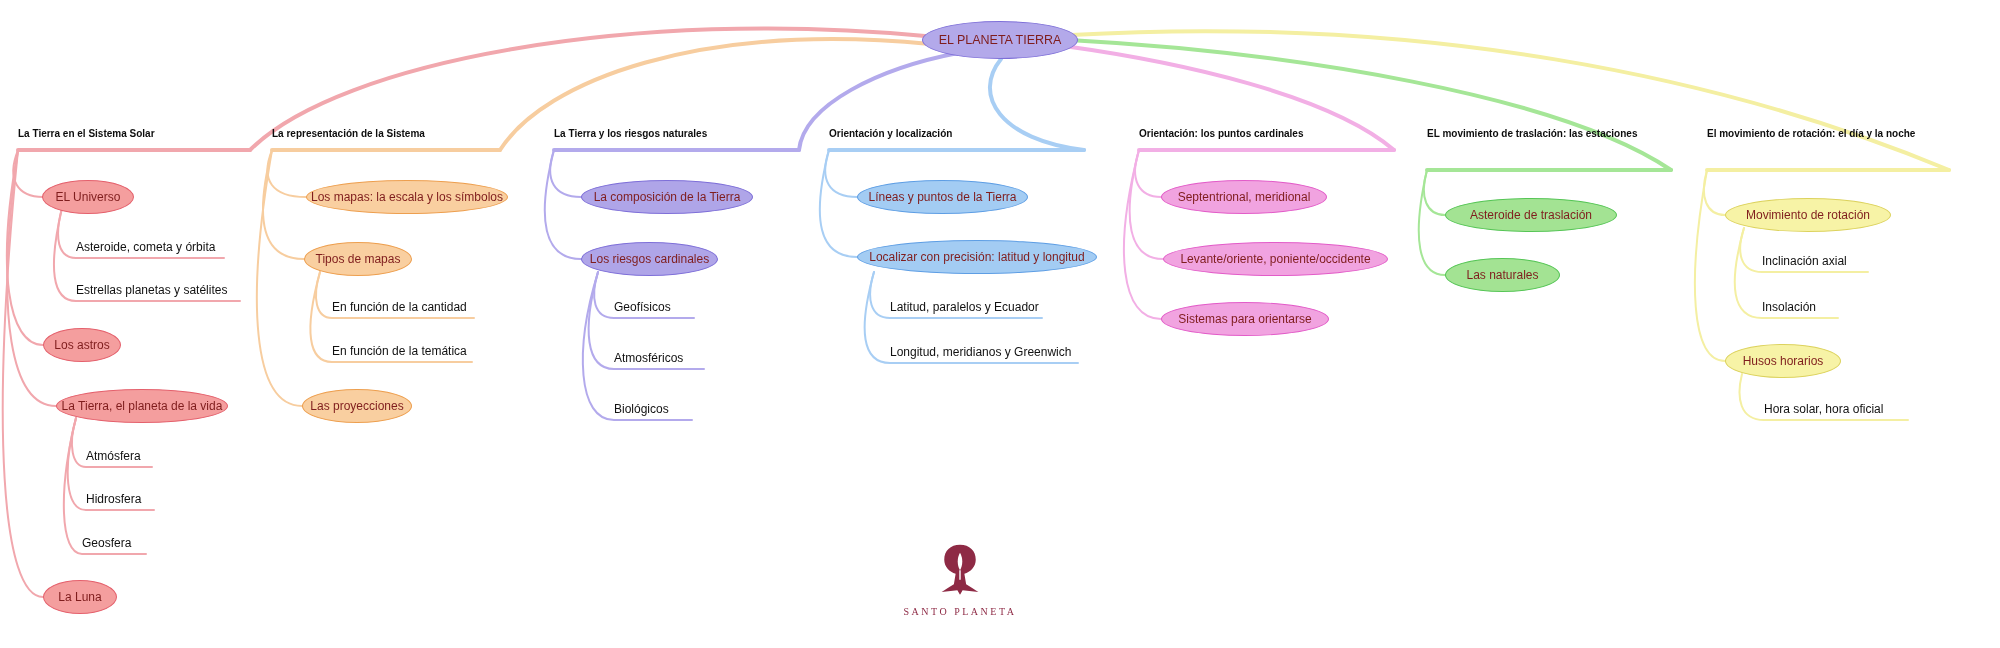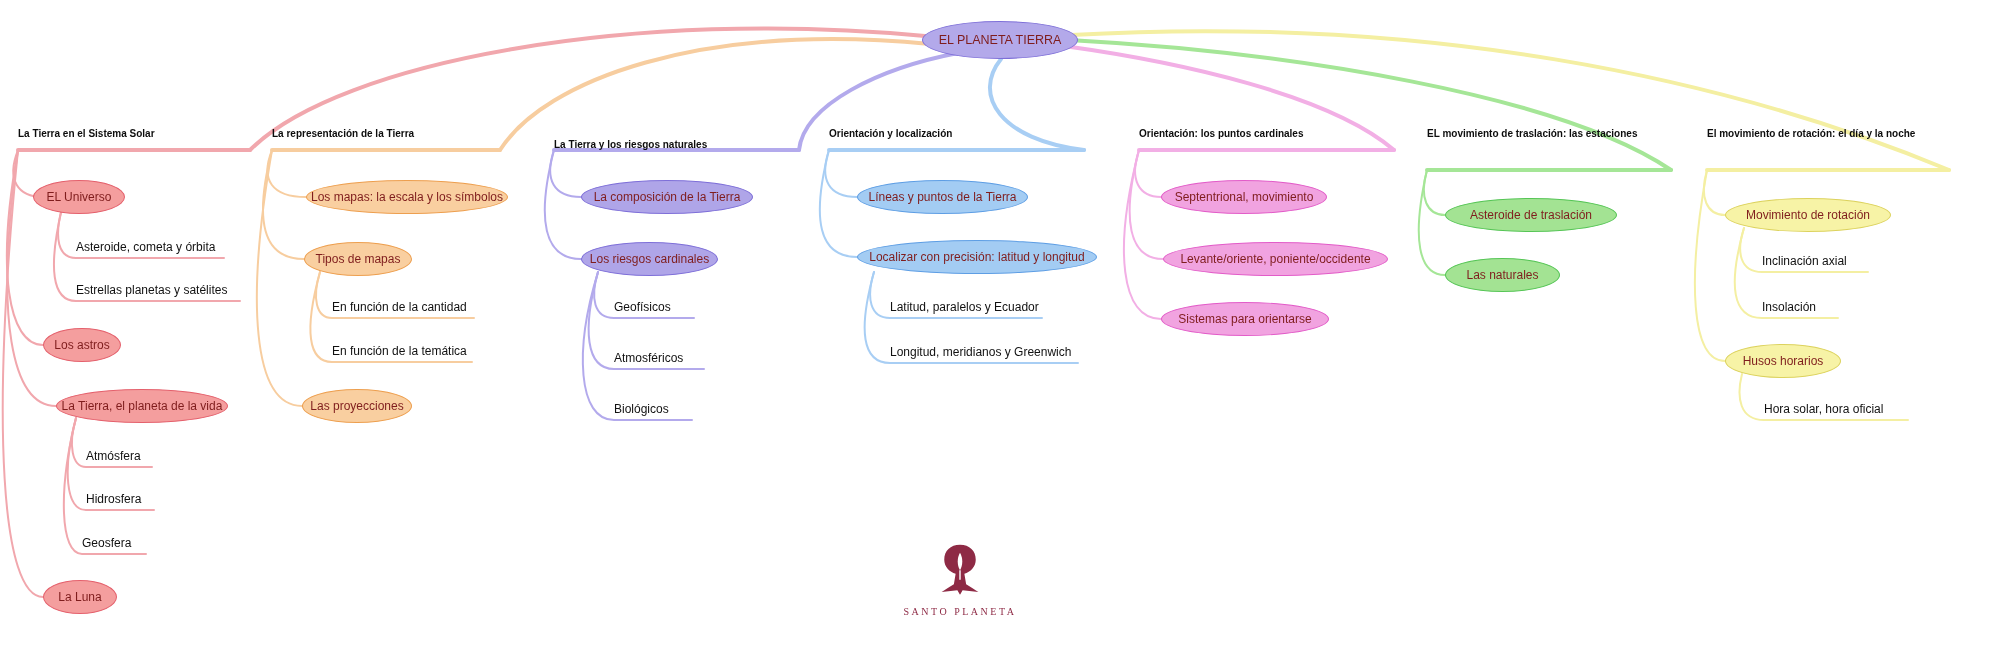--- a/index.html
+++ b/index.html
@@ -90,28 +90,28 @@
     <path class="ln child b6" d="M 1707,170 C 1699,198 1707,215 1725,215"></path>
     <path class="ln child b6" d="M 1707,170 C 1687,280 1691,361 1725,361"></path>
     <path class="ln child b6" d="M 1744,228 C 1736,252 1740,272 1762,272 L 1868,272"></path>
     <path class="ln child b6" d="M 1744,228 C 1728,285 1732,318 1762,318 L 1838,318"></path>
     <path class="ln child b6" d="M 1742,374 C 1736,398 1740,420 1764,420 L 1908,420"></path>
   </svg>
 
   <div class="node root" style="left:922px;top:21px;width:156px;height:38px">EL PLANETA TIERRA</div>
 
   <div class="heading" style="left:18px;top:127px;width:232px">La Tierra en el Sistema Solar</div>
-  <div class="heading" style="left:272px;top:127px;width:228px">La representación de la Tierra</div>
-  <div class="heading" style="left:554px;top:138px;width:245px">La Tierra y los riesgos naturales</div>
+  <div class="heading" style="left:272px;top:127px;width:228px">La representación de la Sistema</div>
+  <div class="heading" style="left:554px;top:127px;width:245px">La Tierra y los riesgos naturales</div>
   <div class="heading" style="left:829px;top:127px;width:255px">Orientación y localización</div>
   <div class="heading" style="left:1139px;top:127px;width:255px">Orientación: los puntos cardinales</div>
   <div class="heading" style="left:1427px;top:127px;width:244px">EL movimiento de traslación: las estaciones</div>
   <div class="heading" style="left:1707px;top:127px;width:242px">El movimiento de rotación: el día y la noche</div>
 
-  <div class="node nb0" style="left:33px;top:180px;width:92px">EL Universo</div>
+  <div class="node nb0" style="left:42px;top:180px;width:92px">EL Universo</div>
   <div class="tnode" style="left:76px;top:240px">Asteroide, cometa y órbita</div>
   <div class="tnode" style="left:76px;top:283px">Estrellas planetas y satélites</div>
   <div class="node nb0" style="left:43px;top:328px;width:78px">Los astros</div>
   <div class="node nb0" style="left:56px;top:389px;width:172px">La Tierra, el planeta de la vida</div>
   <div class="tnode" style="left:86px;top:449px">Atmósfera</div>
   <div class="tnode" style="left:86px;top:492px">Hidrosfera</div>
   <div class="tnode" style="left:82px;top:536px">Geosfera</div>
   <div class="node nb0" style="left:43px;top:580px;width:74px">La Luna</div>
 
   <div class="node nb1" style="left:306px;top:180px;width:202px">Los mapas: la escala y los símbolos</div>
@@ -124,21 +124,21 @@
   <div class="node nb2" style="left:581px;top:242px;width:137px">Los riesgos cardinales</div>
   <div class="tnode" style="left:614px;top:300px">Geofísicos</div>
   <div class="tnode" style="left:614px;top:351px">Atmosféricos</div>
   <div class="tnode" style="left:614px;top:402px">Biológicos</div>
 
   <div class="node nb3" style="left:857px;top:180px;width:171px">Líneas y puntos de la Tierra</div>
   <div class="node nb3" style="left:857px;top:240px;width:240px">Localizar con precisión: latitud y longitud</div>
   <div class="tnode" style="left:890px;top:300px">Latitud, paralelos y Ecuador</div>
   <div class="tnode" style="left:890px;top:345px">Longitud, meridianos y Greenwich</div>
 
-  <div class="node nb4" style="left:1161px;top:180px;width:166px">Septentrional, movimiento</div>
+  <div class="node nb4" style="left:1161px;top:180px;width:166px">Septentrional, meridional</div>
   <div class="node nb4" style="left:1163px;top:242px;width:225px">Levante/oriente, poniente/occidente</div>
   <div class="node nb4" style="left:1161px;top:302px;width:168px">Sistemas para orientarse</div>
 
   <div class="node nb5" style="left:1445px;top:198px;width:172px">Asteroide de traslación</div>
   <div class="node nb5" style="left:1445px;top:258px;width:115px">Las naturales</div>
 
   <div class="node nb6" style="left:1725px;top:198px;width:166px">Movimiento de rotación</div>
   <div class="tnode" style="left:1762px;top:254px">Inclinación axial</div>
   <div class="tnode" style="left:1762px;top:300px">Insolación</div>
   <div class="node nb6" style="left:1725px;top:344px;width:116px">Husos horarios</div>

